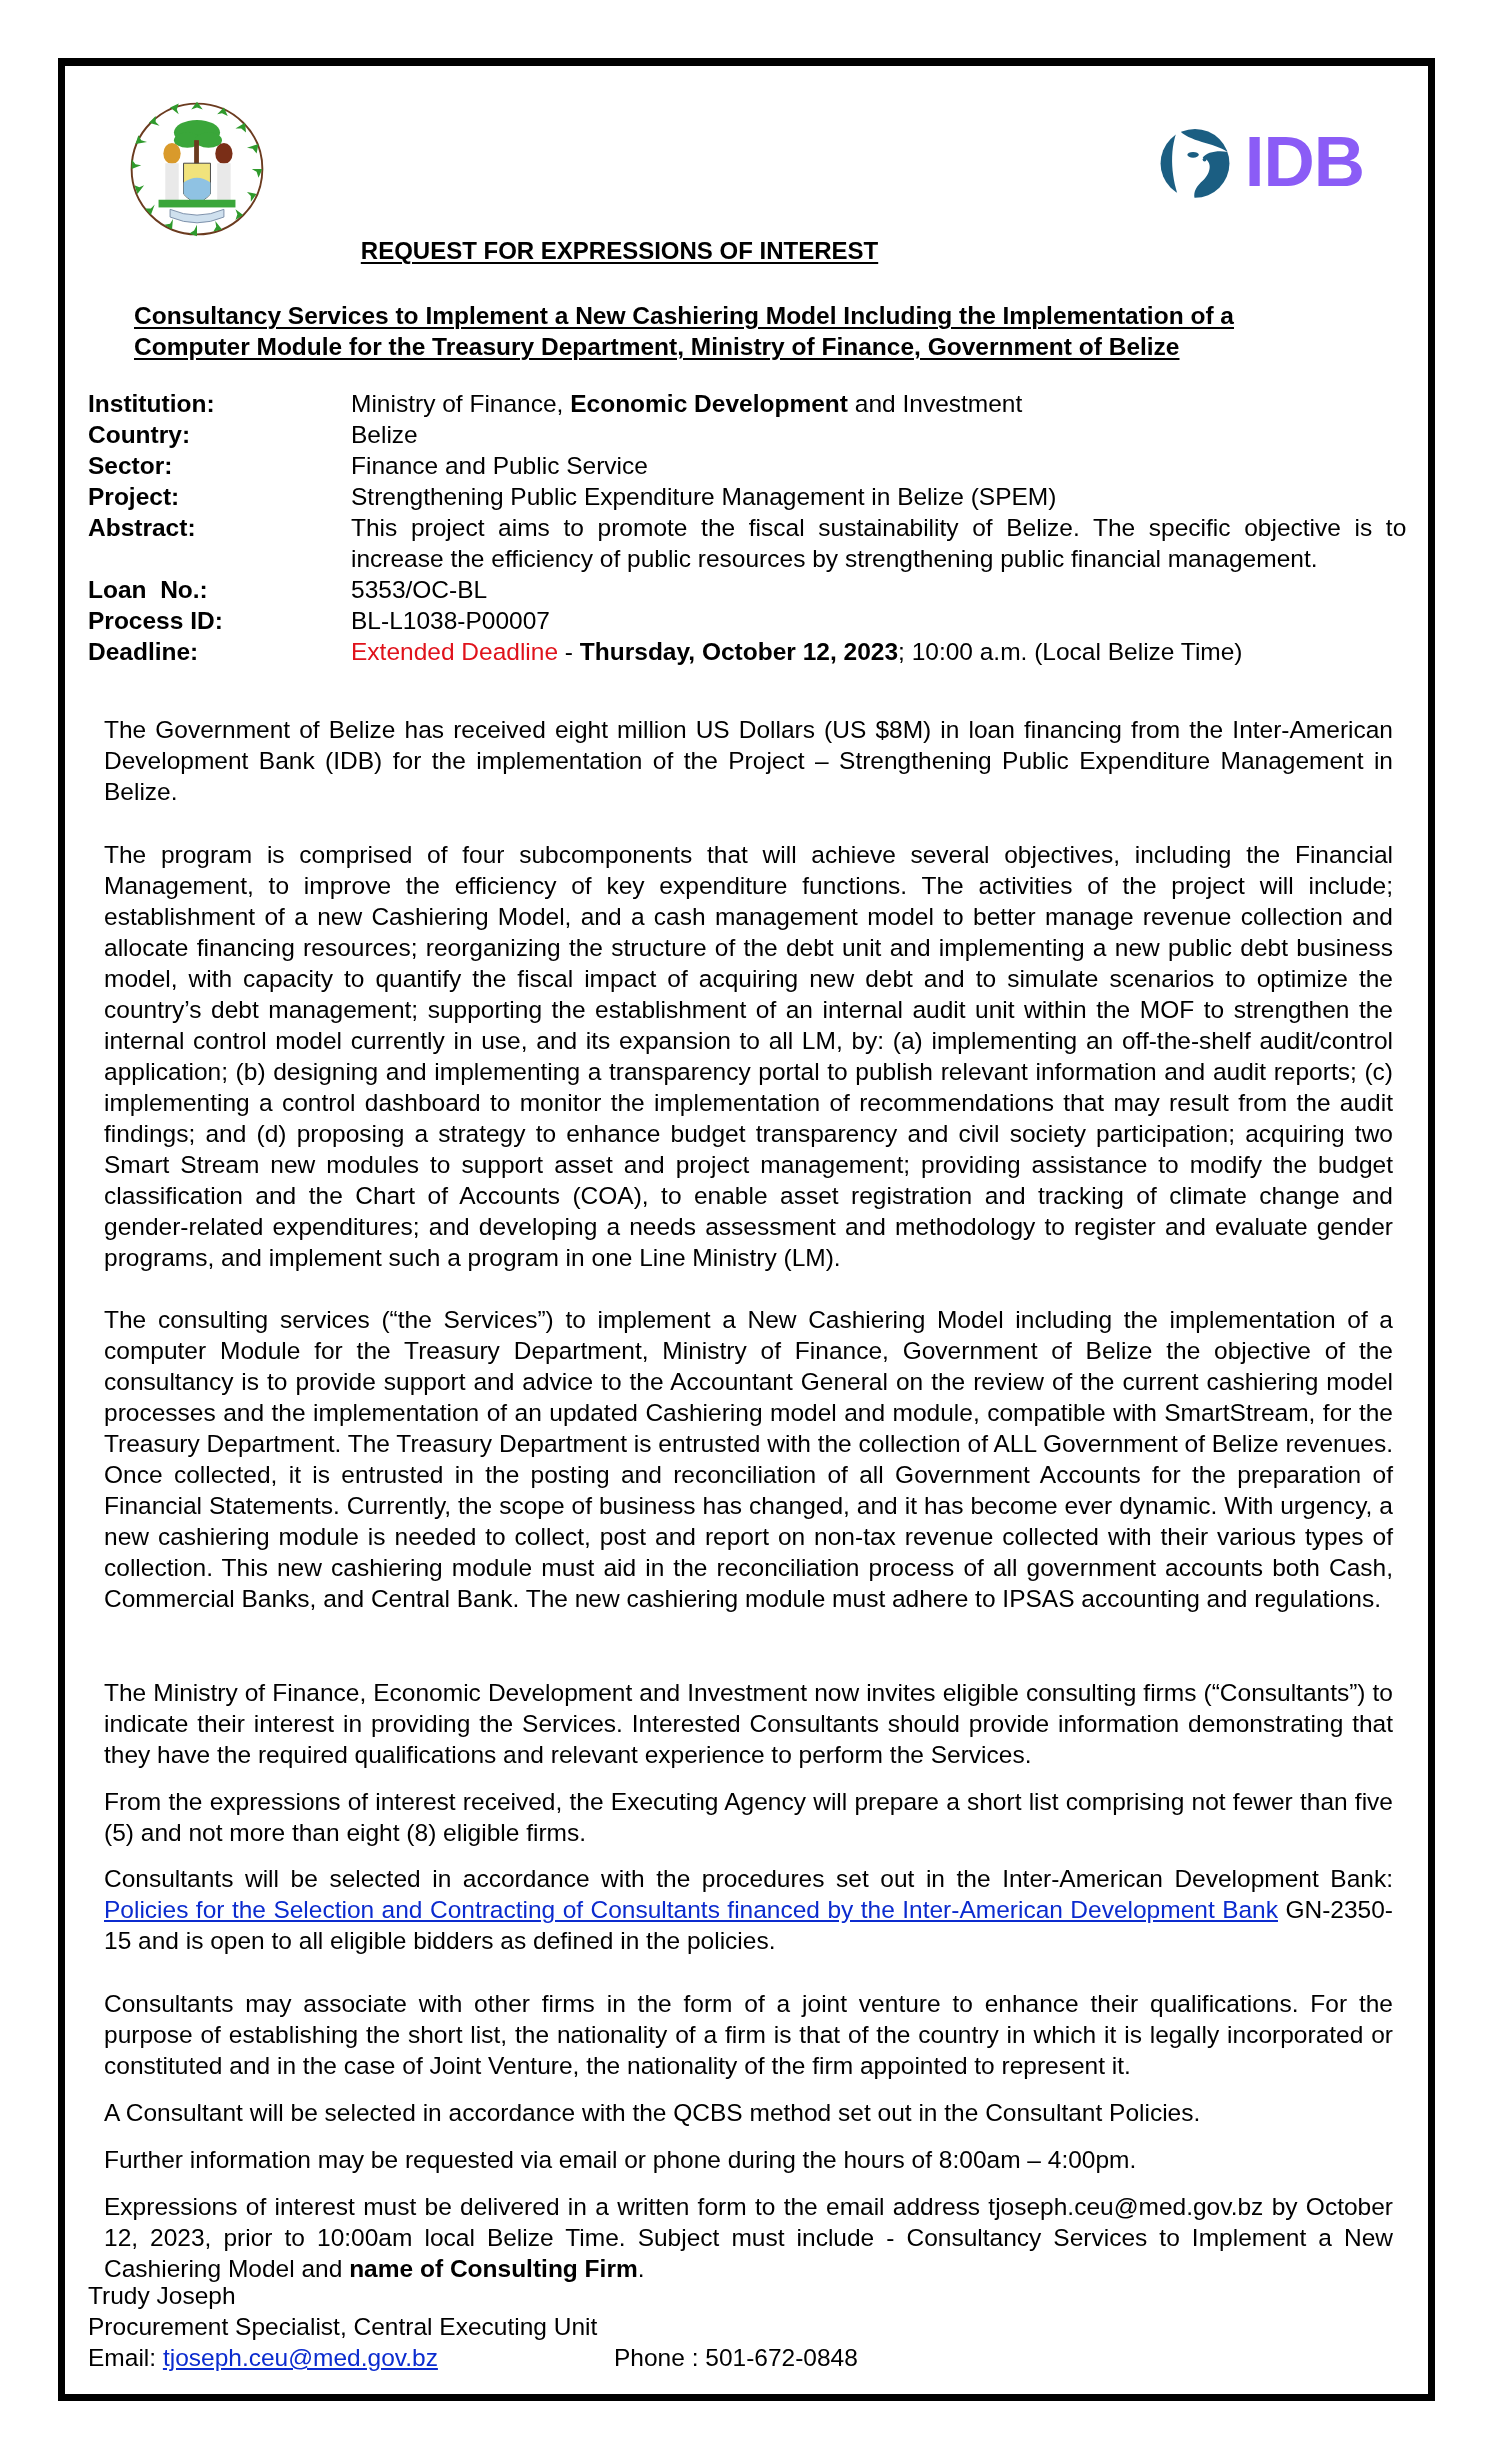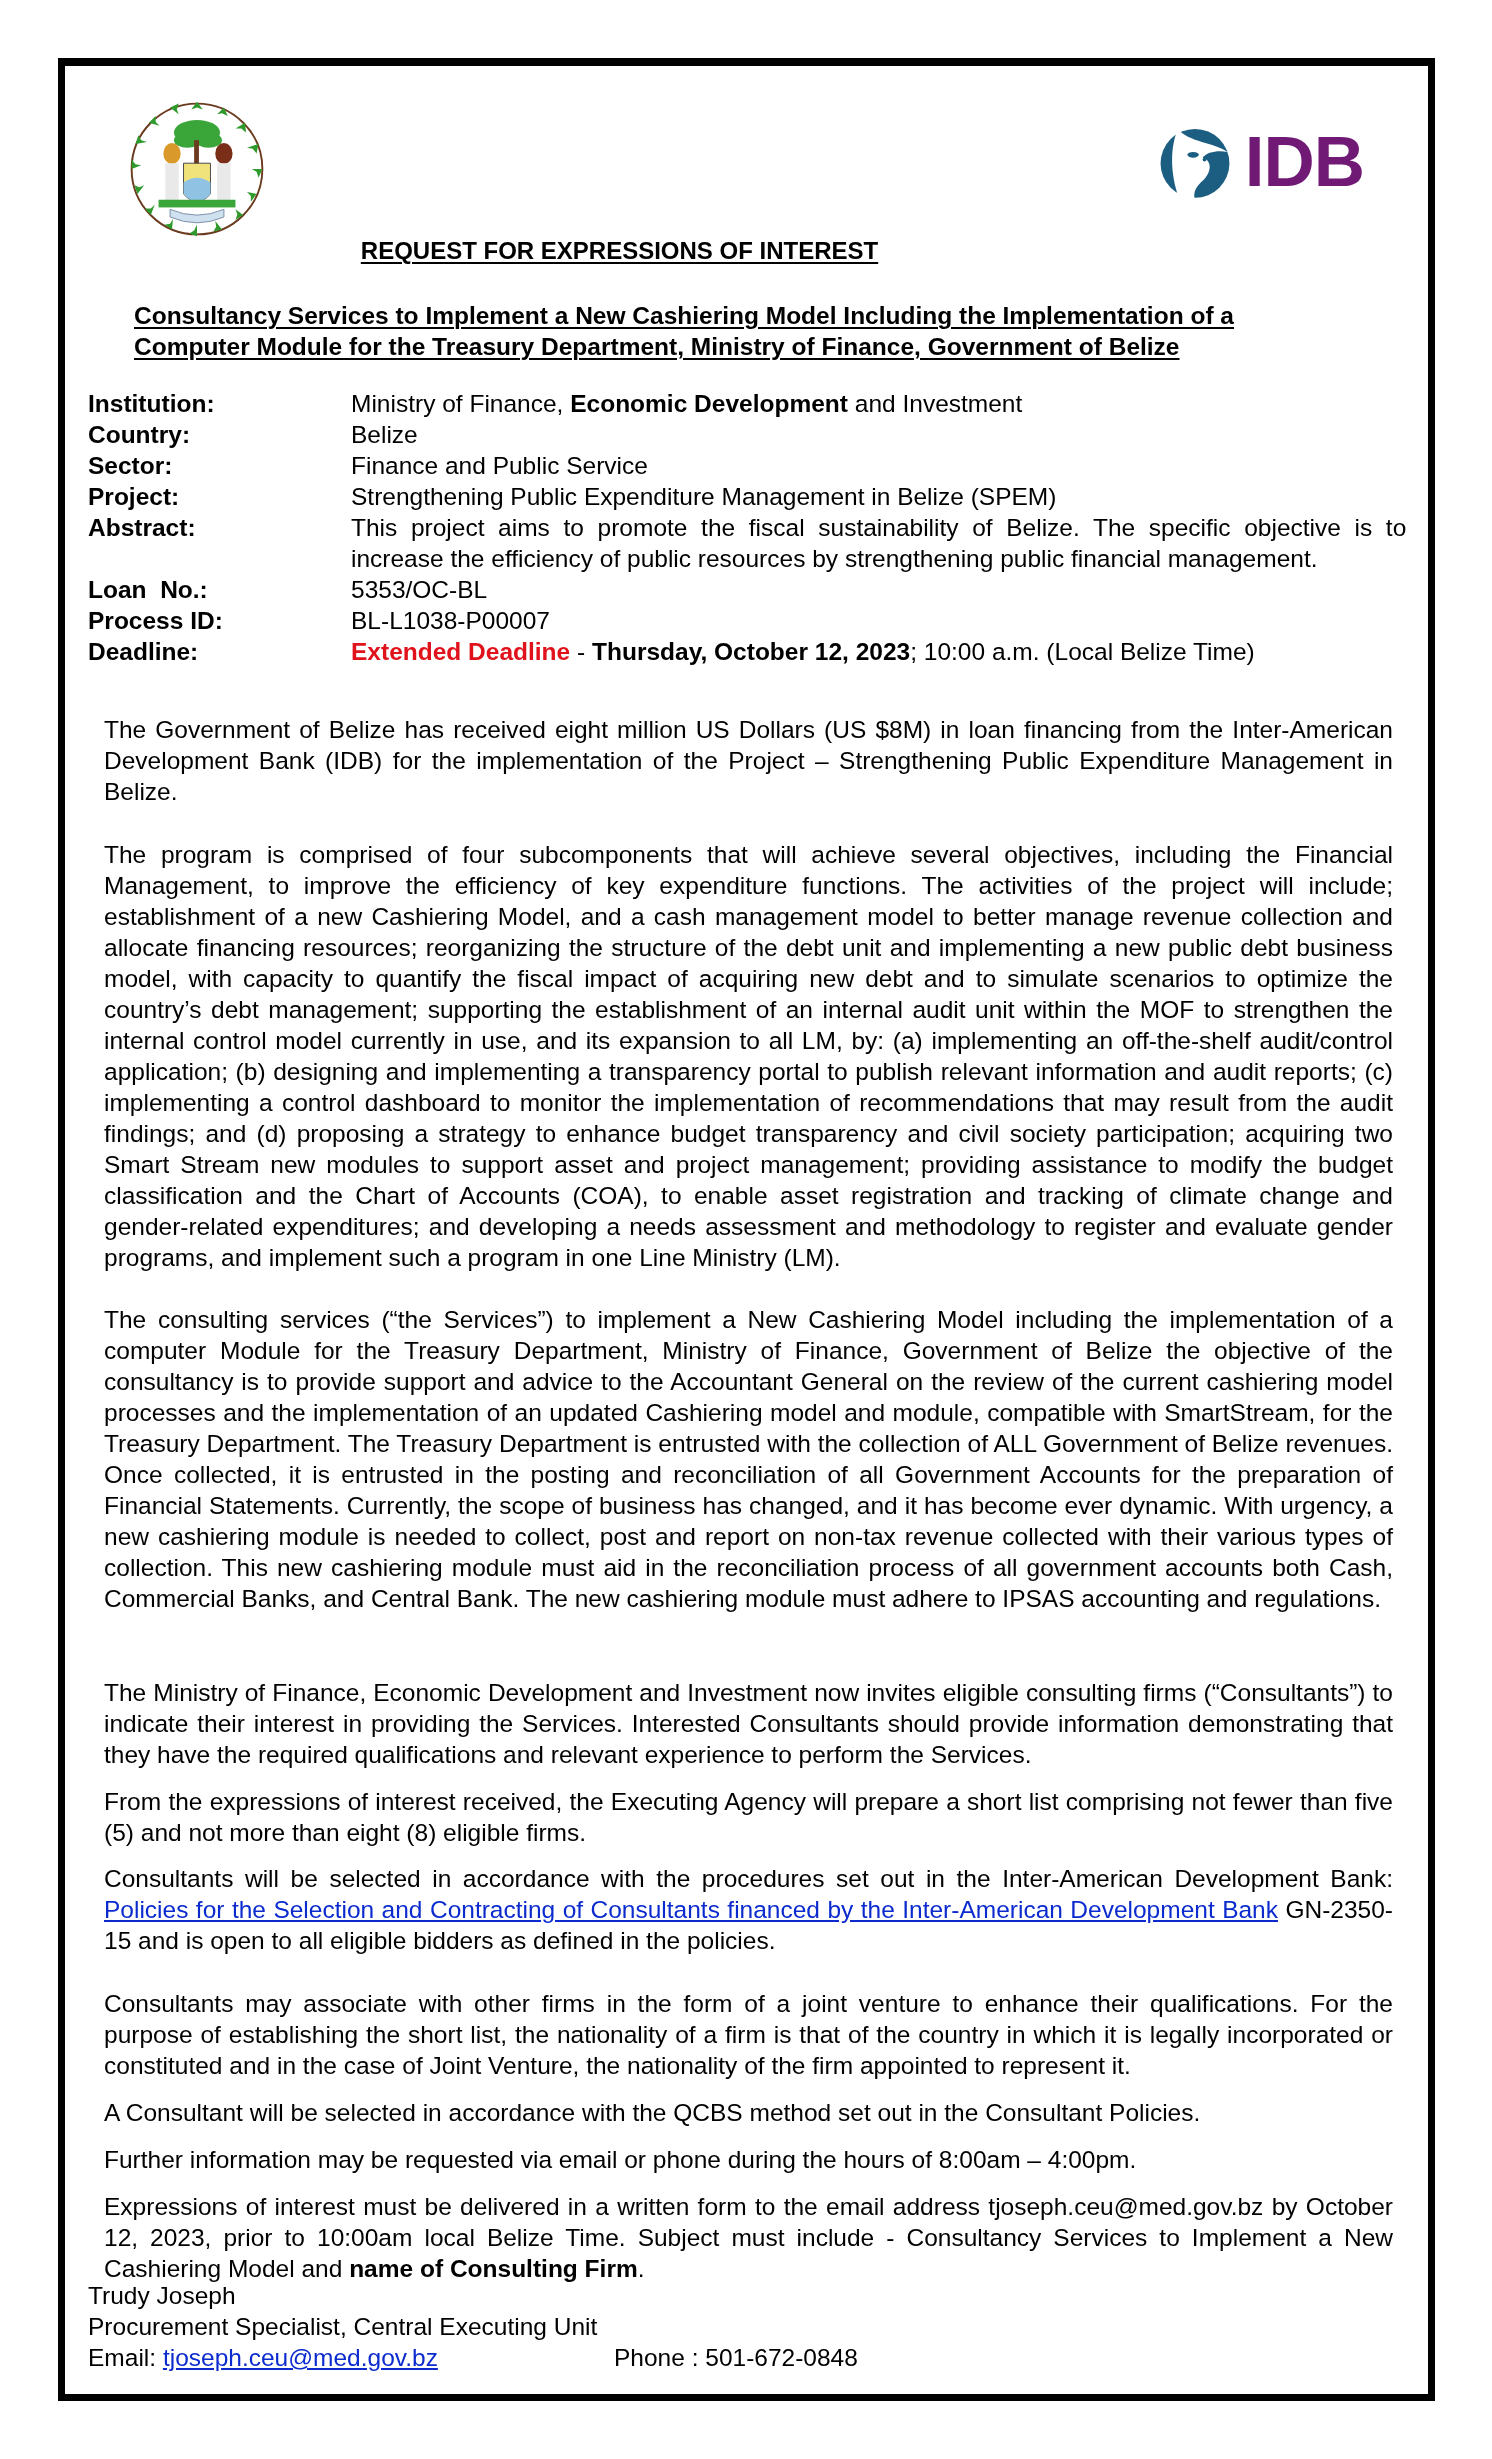--- a/index.html
+++ b/index.html
@@ -7,37 +7,37 @@
     width: 1493px; height: 2459px; position: relative; overflow: hidden;
     font-family: "Liberation Sans", sans-serif; color: #000;
   }
   .frame {
     position: absolute; left: 58px; top: 58px; width: 1377px; height: 2343px;
     box-sizing: border-box; border: 7.7px solid #000; border-top-width: 8.6px;
     background: #fff;
   }
   .logo-belize { position: absolute; left: 120px; top: 94px; width: 154px; height: 149px; }
   .logo-idb { position: absolute; left: 1151px; top: 121px; width: 235px; height: 81px; display: flex; align-items: center; }
-  .idb-text { font-family: "Liberation Sans", sans-serif; font-weight: bold; font-size: 71px; color: #701a75; letter-spacing: -1px; margin-left: 5.8px; line-height: 1; }
+  .idb-text { font-family: "Liberation Sans", sans-serif; font-weight: bold; font-size: 71px; color: #8b5cf6; letter-spacing: -1px; margin-left: 5.8px; line-height: 1; }
   .title {
     position: absolute; left: 0; width: 1239px; top: 236px; text-align: center;
     font-weight: bold; font-size: 24px; line-height: 29px;
   }
   .title span { text-decoration: underline; text-decoration-thickness: 1.9px; text-underline-offset: 2.9px; }
   .subtitle {
     position: absolute; left: 134px; width: 1224px; top: 300px; text-align: left;
     font-weight: bold; font-size: 24.5px; line-height: 31px;
   }
   .subtitle span { text-decoration: underline; text-decoration-thickness: 1.9px; text-underline-offset: 2.9px; }
   .meta { position: absolute; left: 88px; top: 388px; width: 1326px; font-size: 24.5px; line-height: 31px; }
   .meta-row { display: flex; }
   .meta-label { width: 263px; flex: none; font-weight: bold; }
   .meta-value { flex: 1; }
   .b { font-weight: bold; }
-  .red { color: #e0121b; font-weight: bold; }
+  .red { color: #e0121b; font-weight: normal; }
   .body { position: absolute; left: 88px; width: 1321px; font-size: 24.5px; line-height: 31px; }
   .body p { margin: 16px; text-align: justify; }
   .link { color: #0b2bcf; text-decoration: underline; }
   .sig { position: absolute; left: 88px; top: 2280px; font-size: 24.5px; line-height: 31px; width: 1326px; }
   .sig-row { display: flex; }
   .phone { position: absolute; left: 526px; }
 </style>
 </head>
 <body>
 

